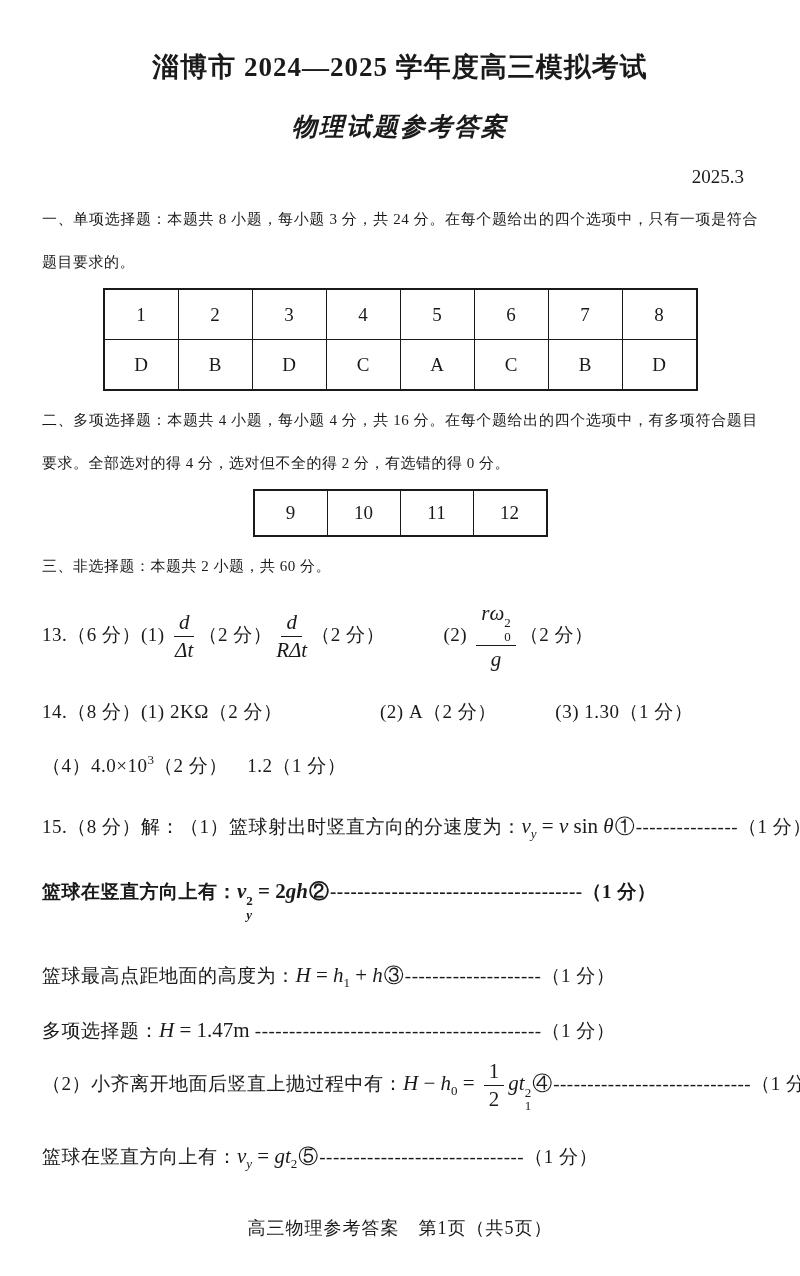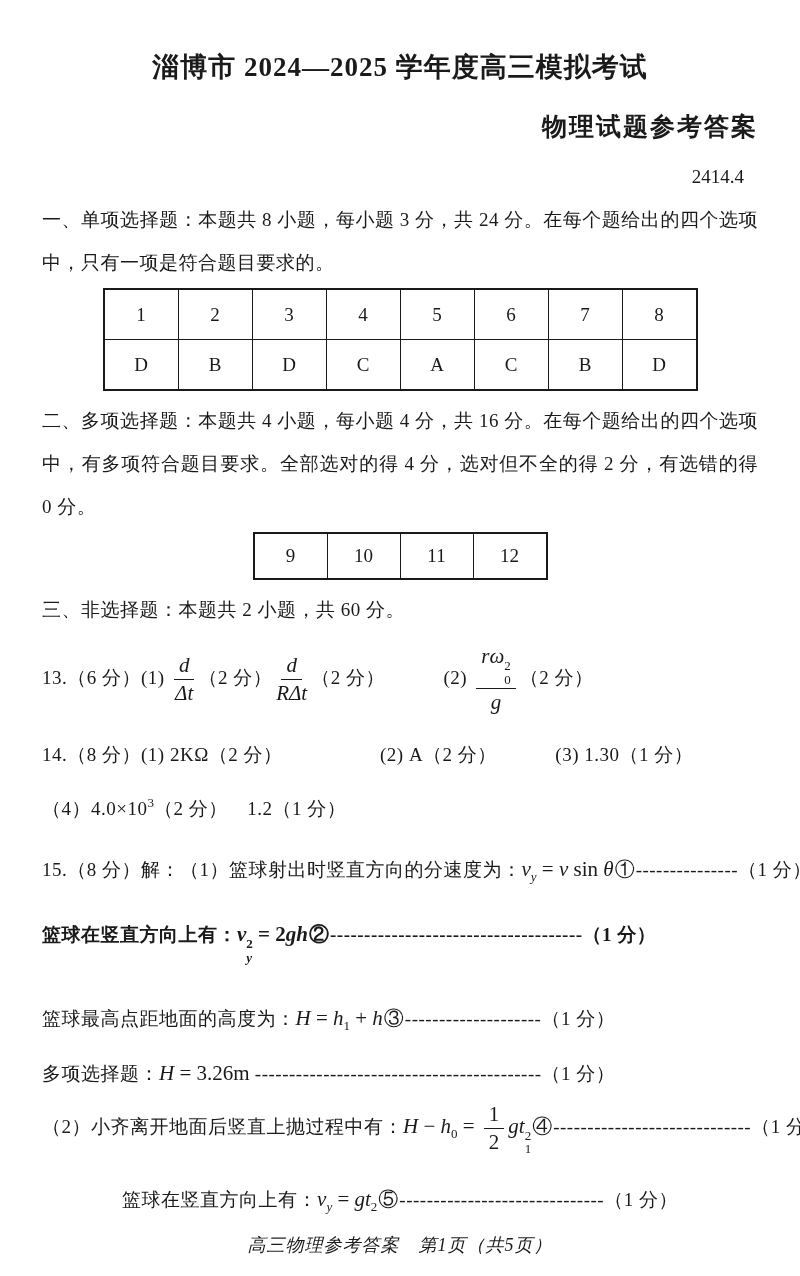--- a/index.html
+++ b/index.html
@@ -16,31 +16,32 @@
   }
   .exam-title{
     margin:50px 0 0;
     font-size:27px;font-weight:bold;
     text-align:center;letter-spacing:1px;
     line-height:34px;
   }
   .exam-subtitle{
     margin:26px 0 0;
     font-size:25px;font-weight:bold;
-    text-align:right;letter-spacing:2px;
+    text-align:center;letter-spacing:2px;
     line-height:34px;
+    font-style:italic;
   }
   .exam-date{
     margin:20px 14px 0 0;
     text-align:right;
     font-size:19px;line-height:26px;
   }
   .para{
     margin:8px 0 0;
-    font-size:19px;line-height:43px;
+    font-size:15px;line-height:43px;
     text-align:justify;letter-spacing:0.5px;
   }
   table.anst{
     border-collapse:collapse;
     margin:4px auto 0;
     border:2px solid #1a1a1a;
   }
   table.anst td{
     border:1px solid #1a1a1a;
     text-align:center;vertical-align:middle;
@@ -70,34 +71,34 @@
   .frac .fnum{border-bottom:1.6px solid #1a1a1a;padding:0 5px 2px;line-height:1.1;}
   .frac .fden{padding-top:2px;line-height:1.1;}
   .q13{margin-top:14px;}
   .q14a{margin-top:26px;}
   .q14b{margin-top:24px;}
   .l15-1{margin-top:30px;}
   .l15-2{margin-top:34px;font-weight:bold;}
   .l15-3{margin-top:38px;}
   .l15-4{margin-top:24px;}
   .l15-5{margin-top:14px;}
-  .l15-6{margin-top:28px;text-align:center;}
+  .l15-6{margin-top:28px;}
   .page-footer{
-    position:absolute;left:0;right:0;bottom:19px;
-    text-align:center;font-size:18px;letter-spacing:1px;font-style:italic;
+    position:absolute;left:0;right:0;bottom:36px;
+    text-align:center;font-size:18px;letter-spacing:1px;
   }
 </style>
 </head>
 <body>
 
 <div class="page">
 
   <h1 class="exam-title">淄博市 2024—2025 学年度高三模拟考试</h1>
   <h2 class="exam-subtitle">物理试题参考答案</h2>
-  <div class="exam-date">2414.4</div>
+  <div class="exam-date">2025.3</div>
 
   <p class="para">一、单项选择题：本题共 8 小题，每小题 3 分，共 24 分。在每个题给出的四个选项中，只有一项是符合题目要求的。</p>
 
   <table class="anst t1">
     <tbody>
       <tr>
           <td>1</td>
           <td>2</td>
           <td>3</td>
           <td>4</td>
@@ -149,21 +150,21 @@
       </span><span class="seg-cn">（2 分）</span></div>
   <div class="ansline q14a"><span class="seg-cn">14.（8 分）(1) 2KΩ（2 分）　　　　　(2) A（2 分）　　　(3) 1.30（1 分）</span></div>
   <div class="ansline q14b"><span class="seg-cn">（4）4.0×10</span><span class="seg-sup">3</span><span class="seg-cn">（2 分）　1.2（1 分）</span></div>
 
   <div class="ansline l15-1"><span class="seg-cn">15.（8 分）解：（1）篮球射出时竖直方向的分速度为：</span><span class="seg-i">v</span><span class="seg-sub" style="font-style: italic;">y</span><span class="seg-r"> = </span><span class="seg-i">v</span><span class="seg-r"> sin </span><span class="seg-i">θ</span><span class="seg-c">①</span><span class="seg-d">---------------</span><span class="seg-cn">（1 分）</span></div>
   <div class="ansline l15-2"><span class="seg-cn">篮球在竖直方向上有：</span><span class="seg-i">v</span><span class="seg-ss">
         <span>2</span>
         <span style="font-style: italic;">y</span>
       </span><span class="seg-r"> = 2</span><span class="seg-i">gh</span><span class="seg-c">②</span><span class="seg-d">-------------------------------------</span><span class="seg-cn">（1 分）</span></div>
   <div class="ansline l15-3"><span class="seg-cn">篮球最高点距地面的高度为：</span><span class="seg-i">H</span><span class="seg-r"> = </span><span class="seg-i">h</span><span class="seg-sub">1</span><span class="seg-r"> + </span><span class="seg-i">h</span><span class="seg-c">③</span><span class="seg-d">--------------------</span><span class="seg-cn">（1 分）</span></div>
-  <div class="ansline l15-4"><span class="seg-cn">多项选择题：</span><span class="seg-i">H</span><span class="seg-r"> = 3.26m </span><span class="seg-d">------------------------------------------</span><span class="seg-cn">（1 分）</span></div>
+  <div class="ansline l15-4"><span class="seg-cn">多项选择题：</span><span class="seg-i">H</span><span class="seg-r"> = 1.47m </span><span class="seg-d">------------------------------------------</span><span class="seg-cn">（1 分）</span></div>
   <div class="ansline l15-5"><span class="seg-cn">（2）小齐离开地面后竖直上抛过程中有：</span><span class="seg-i">H</span><span class="seg-r"> − </span><span class="seg-i">h</span><span class="seg-sub">0</span><span class="seg-r"> = </span><span class="frac">
         <span class="fnum"><span class="seg-r">1</span></span>
         <span class="fden"><span class="seg-r">2</span></span>
       </span><span class="seg-i">gt</span><span class="seg-ss">
         <span>2</span>
         <span>1</span>
       </span><span class="seg-c">④</span><span class="seg-d">-----------------------------</span><span class="seg-cn">（1 分）</span></div>
   <div class="ansline l15-6"><span class="seg-cn">篮球在竖直方向上有：</span><span class="seg-i">v</span><span class="seg-sub" style="font-style: italic;">y</span><span class="seg-r"> = </span><span class="seg-i">gt</span><span class="seg-sub">2</span><span class="seg-c">⑤</span><span class="seg-d">------------------------------</span><span class="seg-cn">（1 分）</span></div>
 
   <div class="page-footer">高三物理参考答案　第1页（共5页）</div>

